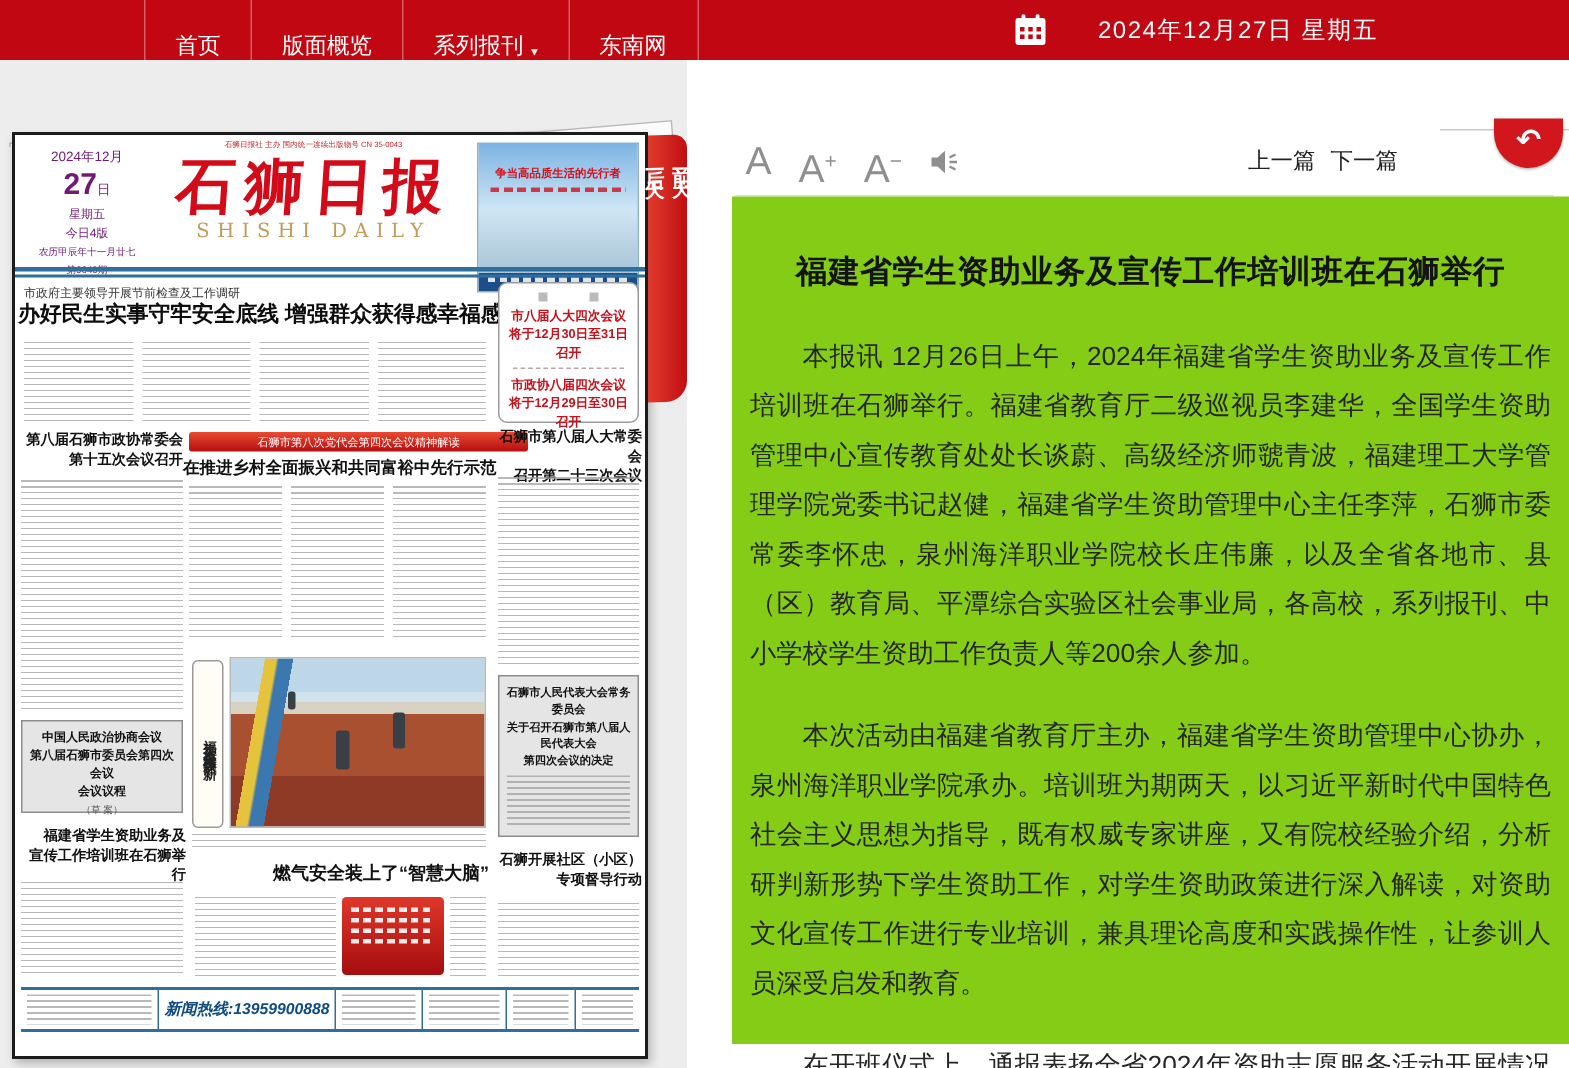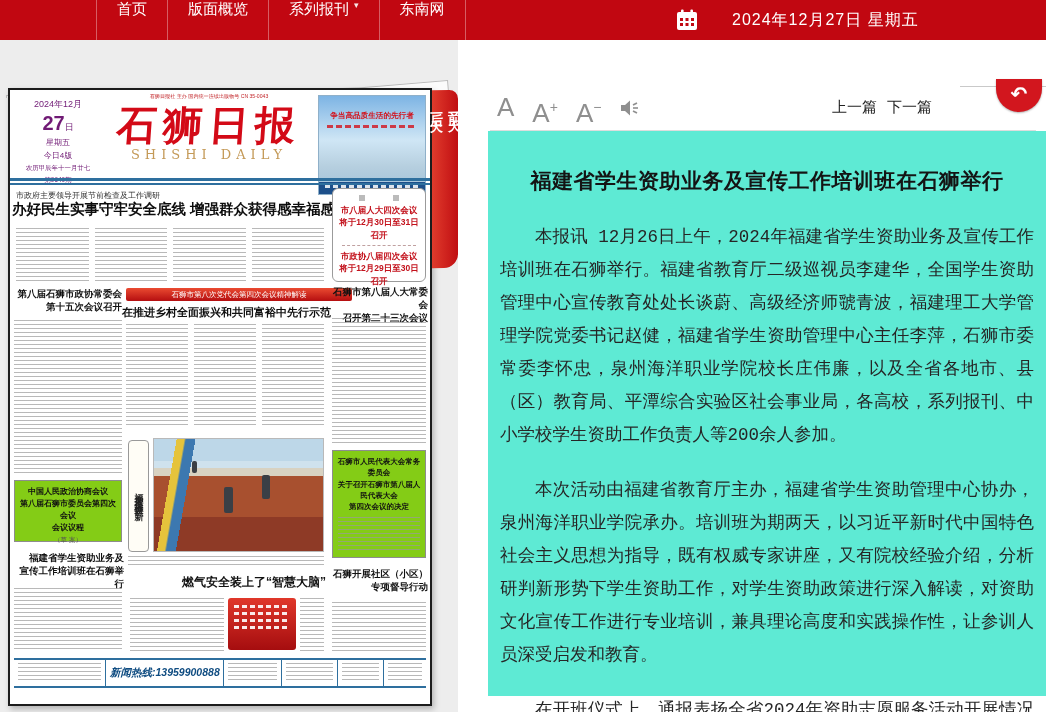--- a/index.html
+++ b/index.html
@@ -2,21 +2,21 @@
 <html><head>
 <meta charset="utf-8">
 <style>
   * { margin:0; padding:0; box-sizing:border-box; }
   html,body { width:1046px; height:712px; background:#fff; font-family:"Liberation Sans","DejaVu Sans",sans-serif; }
   #app { position:relative; width:1046px; height:712px; overflow:hidden; background:#fff; }
 
   
   #topbar { position:absolute; left:0; top:0; width:1046px; height:40px; background:#c10711; display:flex; align-items:center; }
   .nav { display:flex; margin-left:96px; height:40px; }
-  .nav-item { display:flex; align-items:flex-start; padding:0 20px; color:#fff; font-size:15px; cursor:pointer; border-left:1px solid rgba(255,255,255,.35); white-space:nowrap; }
+  .nav-item { display:flex; align-items:flex-end; padding:0 20px; color:#fff; font-size:15px; cursor:pointer; border-left:1px solid rgba(255,255,255,.35); white-space:nowrap; }
   .nav-item:last-child { border-right:1px solid rgba(255,255,255,.35); }
   .nav-caret { font-size:9px; margin-left:5px; opacity:.9; }
   .date-wrap { position:absolute; left:676px; top:0; height:40px; display:flex; align-items:center; color:#fff; }
   .cal { width:22px; height:22px; margin-right:34px; }
   .date-text { font-size:16px; letter-spacing:1px; }
 
   
   #left-bg { position:absolute; left:0; top:40px; width:458px; height:672px; background:#ededed; }
   #fan { position:absolute; left:0; top:40px; width:458px; height:58px; overflow:hidden; }
   .fan-sheet { position:absolute; background:#fbfbfb; border:1px solid #b9b9b9; width:430px; height:40px; transform-origin:100% 0; }
@@ -51,21 +51,21 @@
   .lead-hl { left:2px; top:110px; width:316px; font-size:14.5px; font-weight:900; color:#0d0d0d; white-space:nowrap; letter-spacing:0; }
   .col-hl { font-weight:bold; color:#111; text-align:right; line-height:1.35; }
   .notice-box { left:322px; top:98px; width:94px; height:94px; border:1px solid #9b9b9b; border-radius:6px; background:#fff; padding:6px 3px 0; text-align:center; }
   .notice-deco { margin:0 auto 3px; width:40px; height:6px; border-left:6px solid #bbb; border-right:6px solid #bbb; }
   .notice-t { color:#c3121c; font-weight:bold; font-size:8.5px; line-height:1.45; }
   .notice-div { border-top:1px dashed #c0a0a0; margin:4px 6px; }
 
   .red-banner { left:116px; top:198px; width:226px; height:13px; background:linear-gradient(to bottom,#ea4a31,#b50e10); border-radius:2px; color:#fff; font-size:7.5px; text-align:center; line-height:13px; white-space:nowrap; overflow:hidden;font-family:Liberation Serif, serif; }
   .rural-hl { left:112px; top:215px; width:206px; font-size:11px; white-space:nowrap; }
 
-  .agenda-box,.decision-box { border:1px solid #8d8d8d; background:#84cc16; text-align:center; padding:5px 2px 0; }
+  .agenda-box,.decision-box { border:1px solid #8d8d8d; background:#e5e5e5; text-align:center; padding:5px 2px 0; }
   .box-t { font-weight:bold; font-size:8px; color:#111; line-height:1.5; }
   .box-xs { font-size:6.5px; color:#555; margin-top:2px; }
 
   .vcap-card { left:118px; top:350px; width:21px; height:112px; border:1px solid #999; border-radius:4px; background:#fffdf6; display:flex; align-items:center; justify-content:center; }
   .vcap { writing-mode:vertical-rl; font-family:"DejaVu Serif","Liberation Serif",serif; font-weight:bold; font-size:9px; letter-spacing:2px; color:#222; }
   .photo { left:143px; top:348px; width:171px; height:114px; border:1px solid #b9b9b9;
     background:
       linear-gradient(100deg, transparent 0 12%, #e5c33c 12% 16%, #3c78b0 17% 22%, transparent 22%),
       linear-gradient(to bottom, #bdd7e8 0 20%, #cfe2ee 20% 26%, #d8d2c2 26% 33%, #a8502f 33% 70%, #8e3a26 70% 100%); }
   .photo-fig { position:absolute; background:#3a3f46; border-radius:2px; }
@@ -90,21 +90,21 @@
   .font-btn { cursor:pointer; line-height:34px; }
   .font-btn sup { font-size:14px; }
   .speaker { margin-top:8px; cursor:pointer; }
   .pn-links { position:absolute; left:344px; top:10px; font-size:15px; color:#222; display:flex; gap:10px; }
   .pn-links span { cursor:pointer; }
   #toolbar-divider { position:absolute; left:490px; top:130px; width:546px; height:1px; background:#ddd; }
   #back-badge { position:absolute; left:996px; top:79px; width:46px; height:33px; background:#d2161e; border-radius:0 0 23px 23px; display:flex; align-items:center; justify-content:center; cursor:pointer; box-shadow:0 1px 2px rgba(0,0,0,.3); }
   #back-badge span { color:#fff; font-size:20px; font-weight:bold; margin-top:-4px; }
   #badge-line { position:absolute; left:960px; top:86px; width:86px; height:1px; background:#c9c9c9; z-index:-0; }
 
-  #article-panel { position:absolute; left:488px; top:131px; width:558px; height:565px; background:#5eead4; padding:36px 12px 0 12px;font-family:Liberation Mono, monospace; }
+  #article-panel { position:absolute; left:488px; top:131px; width:558px; height:565px; background:#84cc16; padding:36px 12px 0 12px; }
   #article-title { text-align:center; font-size:21px; font-weight:bold; color:#141414; letter-spacing:.5px; margin-bottom:26px; }
   .para { font-size:17.5px; line-height:33px; color:#262626; text-indent:2em; text-align:justify; margin-bottom:22px; }
 </style>
 </head>
 <body>
 
 <div id="app">
 
   <div id="topbar">
     <div class="nav">

